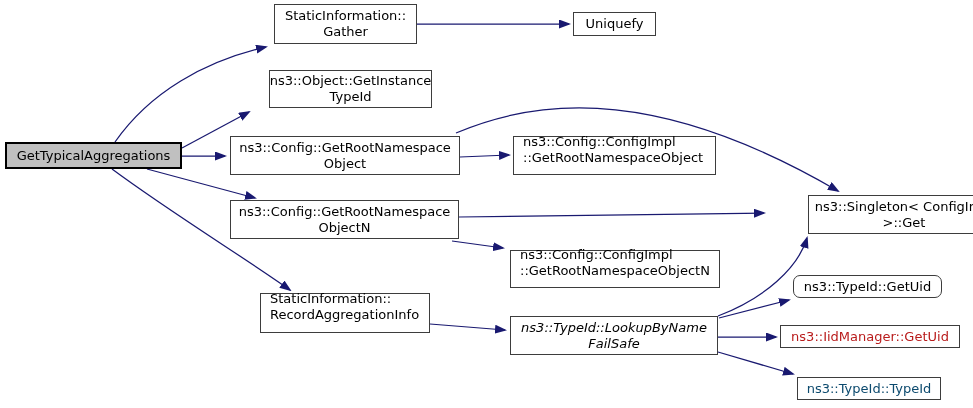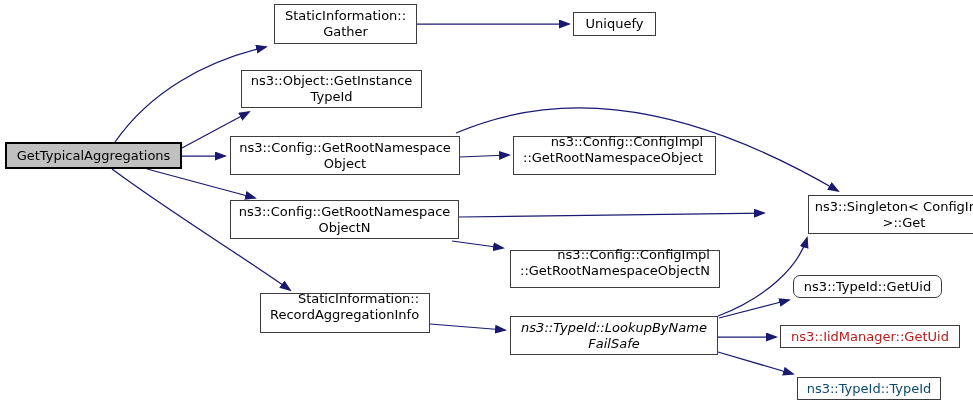--- a/index.html
+++ b/index.html
@@ -18,21 +18,21 @@
     border:1px solid #3d3d3d;
     color:#000000;
     font-size:13px;
     line-height:16px;
     white-space:pre-line;
     display:flex;
     flex-direction:column;
     justify-content:center;
   }
   .node.center{align-items:center;text-align:center;padding:0 2px;}
-  .node.left{align-items:flex-start;text-align:right;padding:0 4px 12px 9px;}
+  .node.left{align-items:flex-start;text-align:left;padding:0 4px 12px 9px;}
   .node.highlight{background:#c0c0c0;border:2px solid #000000;}
   .edge{fill:none;stroke-width:1.25px;}
 </style>
 </head>
 <body>
 
 <div id="stage" style="background: rgb(255, 255, 255);">
   <svg id="edge-layer" width="973" height="408" viewBox="0 0 973 408" xmlns="http://www.w3.org/2000/svg">
     <defs>
       <marker id="arrow" markerUnits="userSpaceOnUse" markerWidth="12" markerHeight="9" refX="10" refY="4.5" orient="auto">
@@ -52,21 +52,21 @@
       <path d="M430,324 L505,330" class="edge" stroke="#191970" marker-end="url(#arrow)"></path>
       <path d="M718,316 C765,298 798,268 807,238" class="edge" stroke="#191970" marker-end="url(#arrow)"></path>
       <path d="M719,318 L789,300" class="edge" stroke="#191970" marker-end="url(#arrow)"></path>
       <path d="M718,337 L776,337" class="edge" stroke="#191970" marker-end="url(#arrow)"></path>
       <path d="M718,352 L793,374" class="edge" stroke="#191970" marker-end="url(#arrow)"></path>
     </svg>
 <div class="node center highlight" style="left: 5px; top: 142px; width: 177px; height: 27px; color: rgb(0, 0, 0);">GetTypicalAggregations</div>
     <div class="node center" style="left: 274px; top: 4px; width: 143px; height: 40px; border-color: rgb(61, 61, 61); background: rgb(255, 255, 255); color: rgb(0, 0, 0);">StaticInformation::
 Gather</div>
     <div class="node center" style="left: 573px; top: 12px; width: 83px; height: 24px; border-color: rgb(61, 61, 61); background: rgb(255, 255, 255); color: rgb(0, 0, 0);">Uniquefy</div>
-    <div class="node center" style="left: 241px; top: 70px; width: 181px; height: 38px; border-color: rgb(61, 61, 61); background: rgb(255, 255, 255); color: rgb(0, 0, 0);">ns3::Object::GetInstance
+    <div class="node center" style="left: 269px; top: 70px; width: 163px; height: 38px; border-color: rgb(61, 61, 61); background: rgb(255, 255, 255); color: rgb(0, 0, 0);">ns3::Object::GetInstance
 TypeId</div>
     <div class="node center" style="left: 230px; top: 136px; width: 230px; height: 39px; border-color: rgb(61, 61, 61); background: rgb(255, 255, 255); color: rgb(0, 0, 0);">ns3::Config::GetRootNamespace
 Object</div>
     <div class="node left" style="left: 513px; top: 136px; width: 203px; height: 39px; border-color: rgb(61, 61, 61); background: rgb(255, 255, 255); color: rgb(0, 0, 0);">ns3::Config::ConfigImpl
 ::GetRootNamespaceObject</div>
     <div class="node center" style="left: 230px; top: 200px; width: 229px; height: 39px; border-color: rgb(61, 61, 61); background: rgb(255, 255, 255); color: rgb(0, 0, 0);">ns3::Config::GetRootNamespace
 ObjectN</div>
     <div class="node center" style="left: 808px; top: 195px; width: 192px; height: 39px; border-color: rgb(61, 61, 61); background: rgb(255, 255, 255); color: rgb(0, 0, 0); text-align: center;">ns3::Singleton&lt; ConfigImpl
 &gt;::Get</div>
     <div class="node left" style="left: 260px; top: 293px; width: 170px; height: 40px; border-color: rgb(61, 61, 61); background: rgb(255, 255, 255); color: rgb(0, 0, 0);">StaticInformation::

